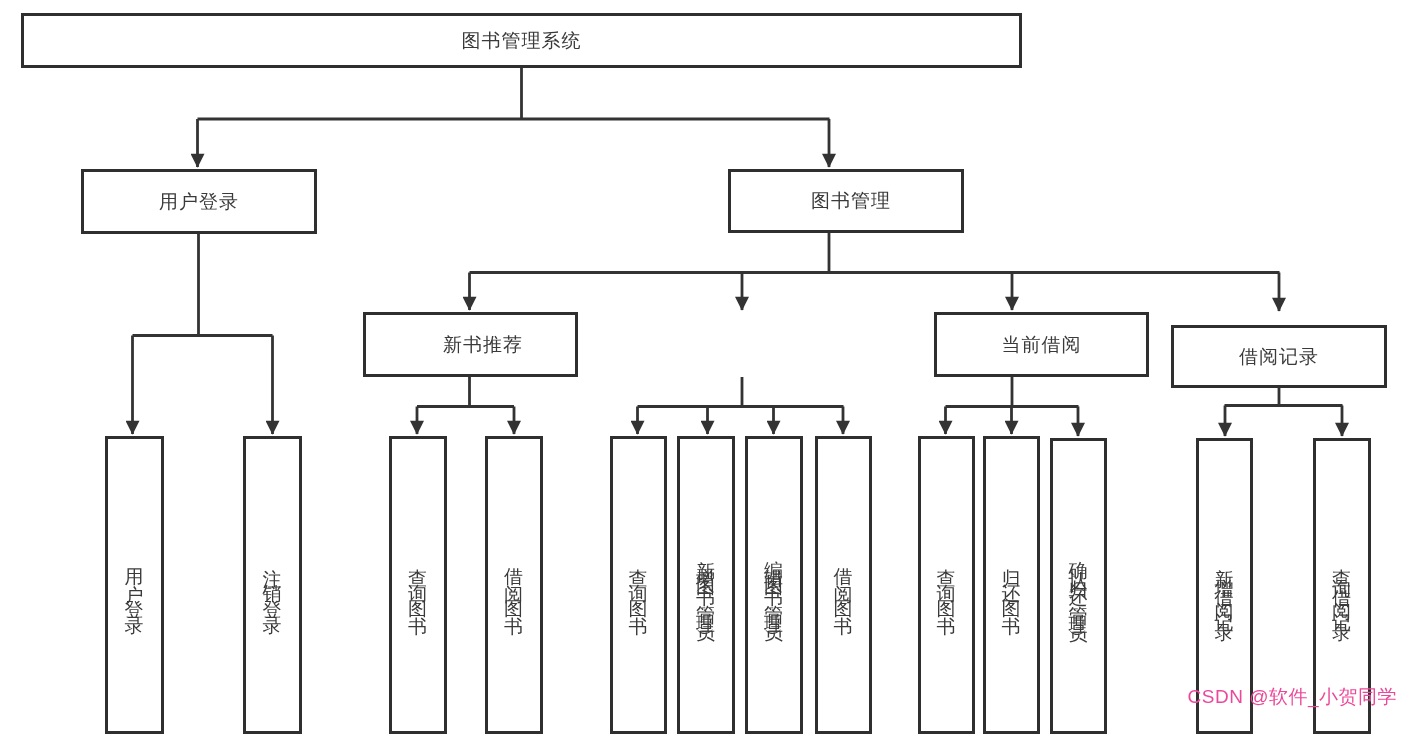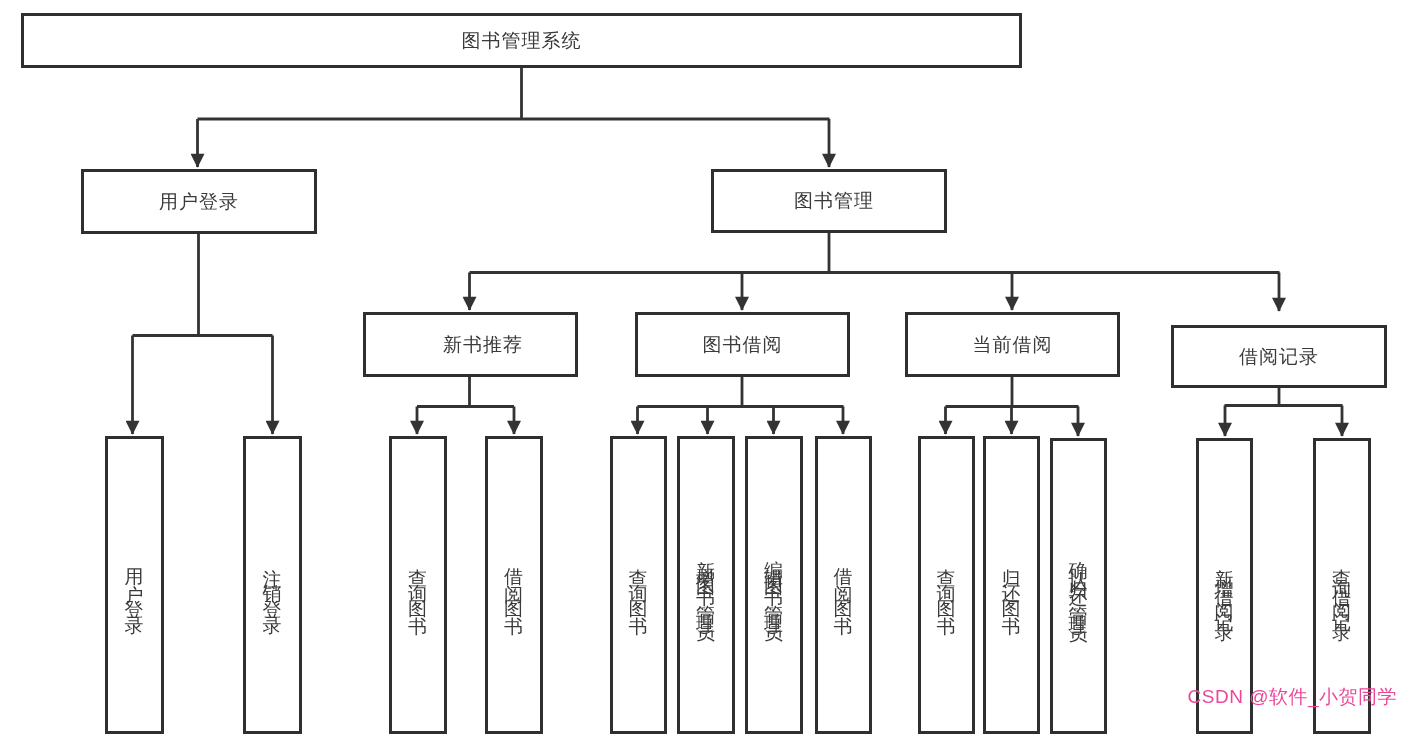--- a/index.html
+++ b/index.html
@@ -60,31 +60,28 @@
     </g>
   </svg>
 
   <div class="node" style="left:21px;top:13px;width:1001px;height:55px;">
     <span class="hlabel">图书管理系统</span>
   </div>
 
   <div class="node" style="left:81px;top:169px;width:236px;height:65px;">
     <span class="hlabel">用户登录</span>
   </div>
-  <div class="node" style="left:711px;top:169px;width:236px;height:64px;padding-left:10px;">
+  <div class="node" style="left:728px;top:169px;width:236px;height:64px;padding-left:10px;">
     <span class="hlabel">图书管理</span>
   </div>
 
   <div class="node" style="left:363px;top:312px;width:215px;height:65px;padding-left:25px;">
     <span class="hlabel">新书推荐</span>
   </div>
-  <div class="node" style="left:635px;top:312px;width:215px;height:65px;">
-    <span class="hlabel">图书借阅</span>
-  </div>
-  <div class="node" style="left:905px;top:312px;width:215px;height:65px;">
+  <div class="node" style="left:934px;top:312px;width:215px;height:65px;">
     <span class="hlabel">当前借阅</span>
   </div>
   <div class="node" style="left:1171px;top:325px;width:216px;height:63px;">
     <span class="hlabel">借阅记录</span>
   </div>
 
   <div class="node" style="left:105px;top:436px;width:59px;height:298px;">
     <span class="leaf-label" style="letter-spacing: 16px;">用户登录</span>
   </div>
   <div class="node" style="left:243px;top:436px;width:59px;height:298px;">

